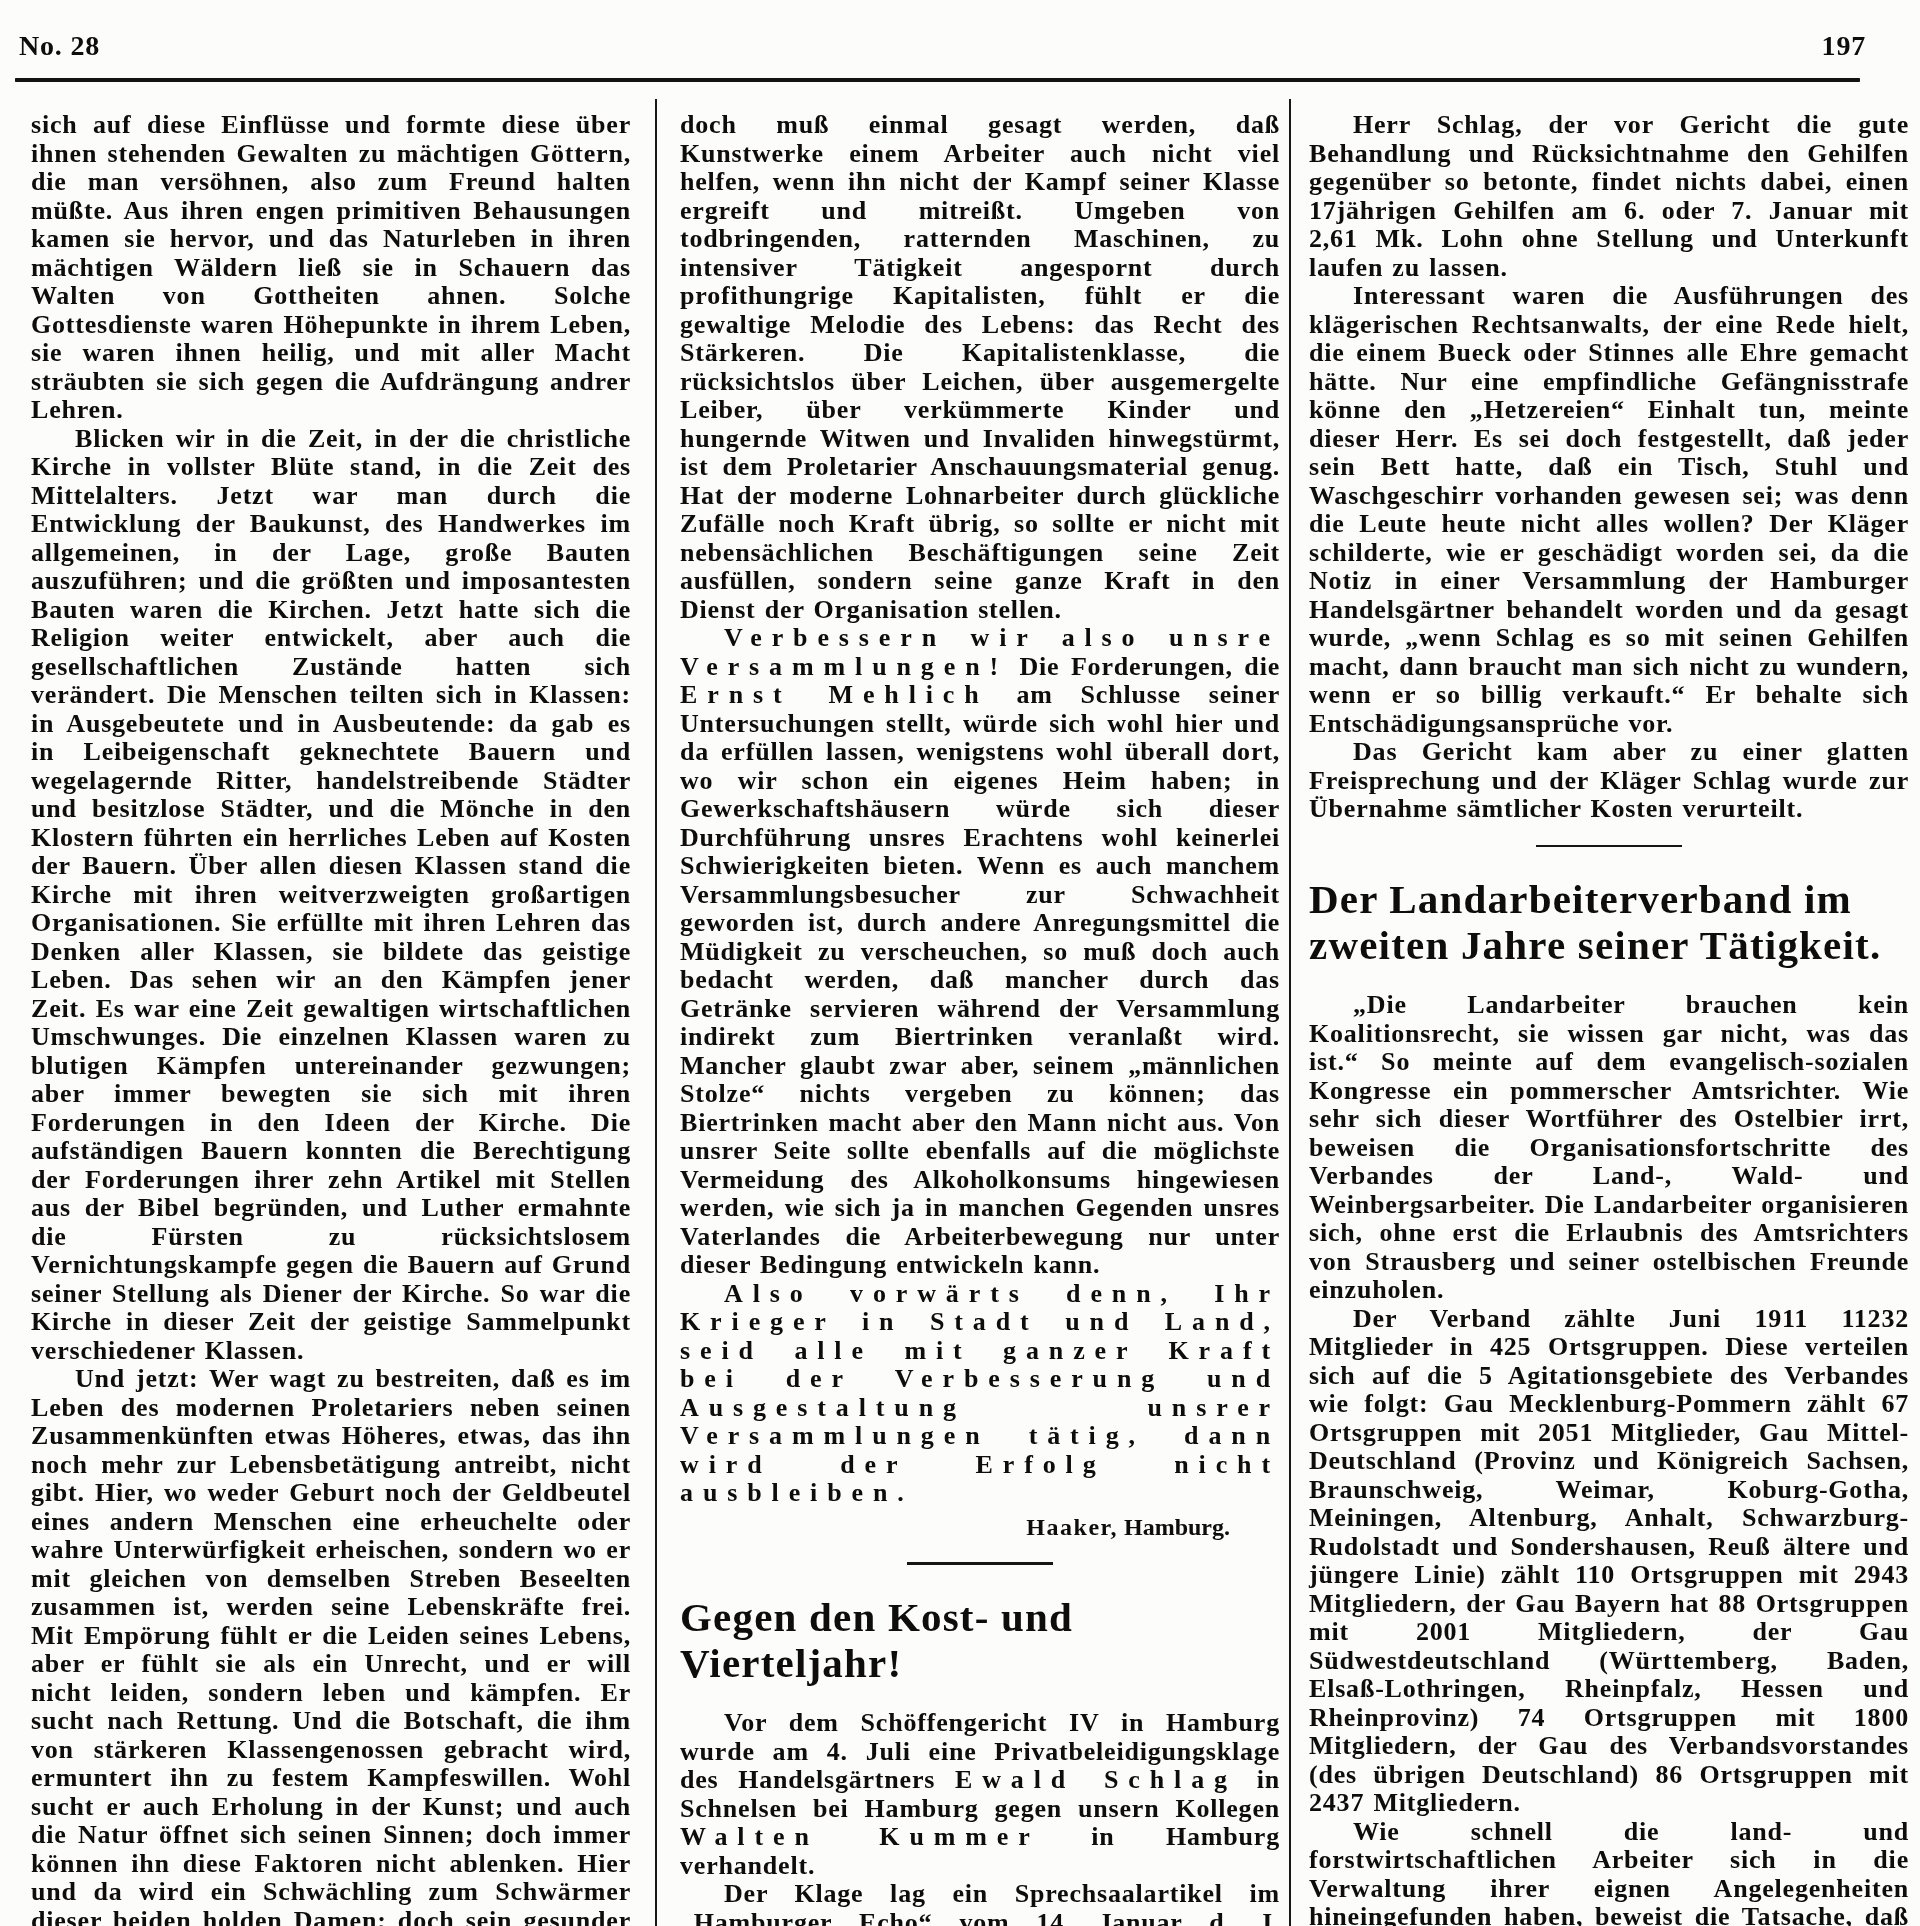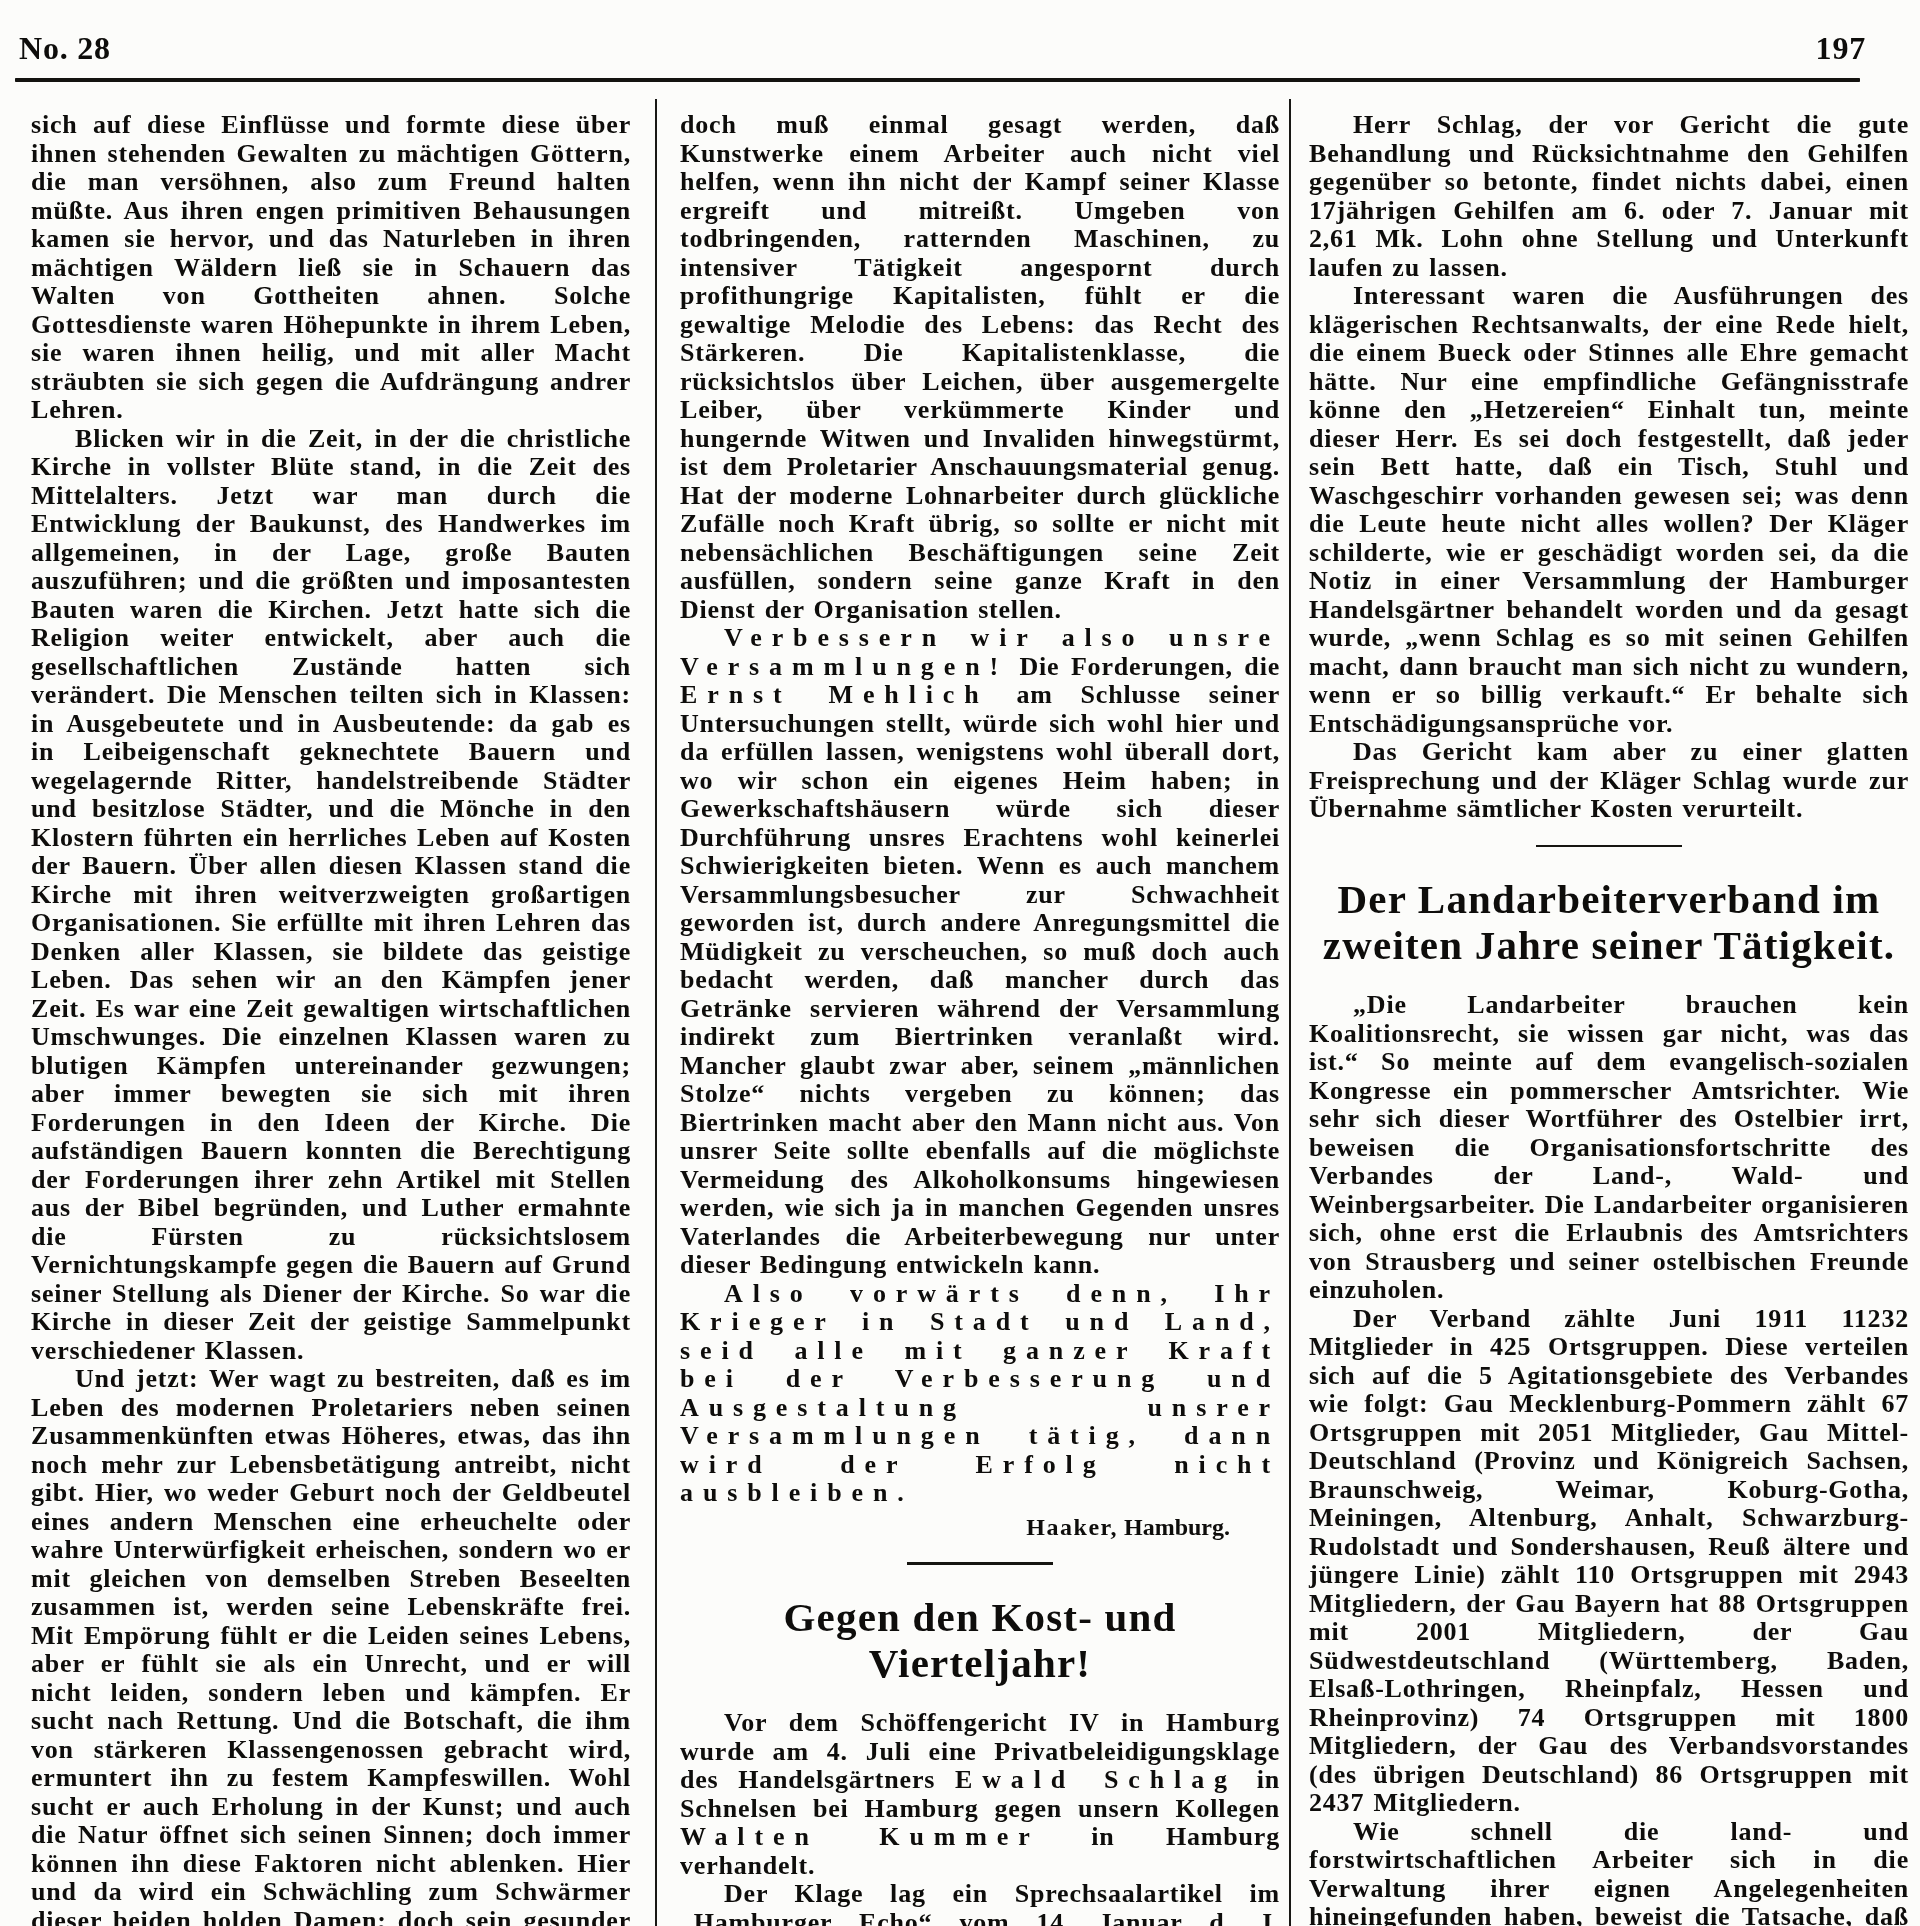--- a/index.html
+++ b/index.html
@@ -8,21 +8,21 @@
     width:1920px;height:2685px;position:relative;
     background:#fcfcfa;color:#0e0d0b;
     font-family:"Liberation Serif","DejaVu Serif",serif;
     -webkit-font-smoothing:antialiased;
   }
   
   .masthead{
     position:absolute;top:30px;left:19px;right:54px;
     display:flex;justify-content:space-between;align-items:baseline;
   }
-  .issue-no,.page-no{font-size:32px;font-weight:bold;letter-spacing:0.8px;}
+  .issue-no,.page-no{font-size:28px;font-weight:bold;letter-spacing:0.8px;}
   .paper-title{font-size:33px;font-weight:bold;letter-spacing:2.7px;white-space:nowrap;}
   .head-rule{
     position:absolute;top:78px;left:15.4px;width:1845px;height:3.5px;
     background:#141310;border-radius:0.8px;
   }
   
   .page-body{position:absolute;top:111px;left:0;right:0;bottom:0;}
   .col{position:absolute;top:0;width:600px;text-align:justify;}
   .col-1{left:31px;}
   .col-2{left:680px;}
@@ -35,21 +35,21 @@
   
   .para{
     margin:0;font-size:26px;line-height:28.5px;font-weight:bold;
     letter-spacing:0.8px;word-spacing:1.9px;text-indent:44px;
     hyphens:auto;-webkit-hyphens:auto;
   }
   .para.noindent{text-indent:0;}
   .sperr{letter-spacing:0.38em;}
   .article-heading{
     margin:28.5px 0 22.3px 0;font-size:41px;line-height:1.14;font-weight:bold;
-    text-align:center;letter-spacing:1.2px;text-indent:0;
+    text-align:left;letter-spacing:1.2px;text-indent:0;
   }
   .signature{
     margin:5.4px 0 0 0;font-size:24px;line-height:28.5px;text-align:right;
     padding-right:50px;text-indent:0;font-weight:bold;
   }
   .signature .sig-name{font-weight:bold;letter-spacing:1.5px;}
   .signature .sig-place{font-weight:bold;}
   .separator-rule{
     width:146px;height:2.7px;background:#161511;margin:21px auto 3.1px auto;
   }

